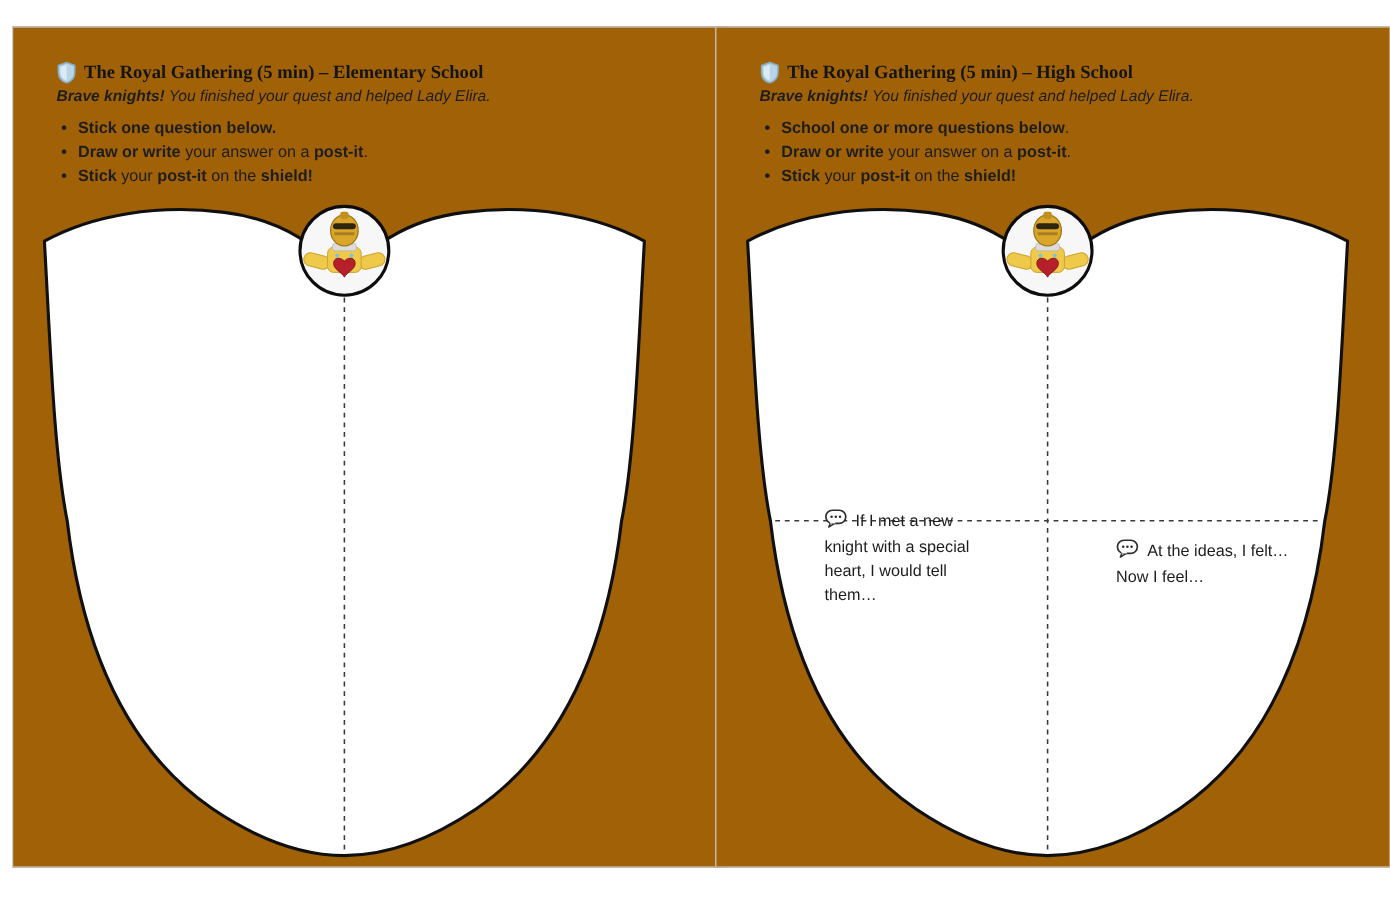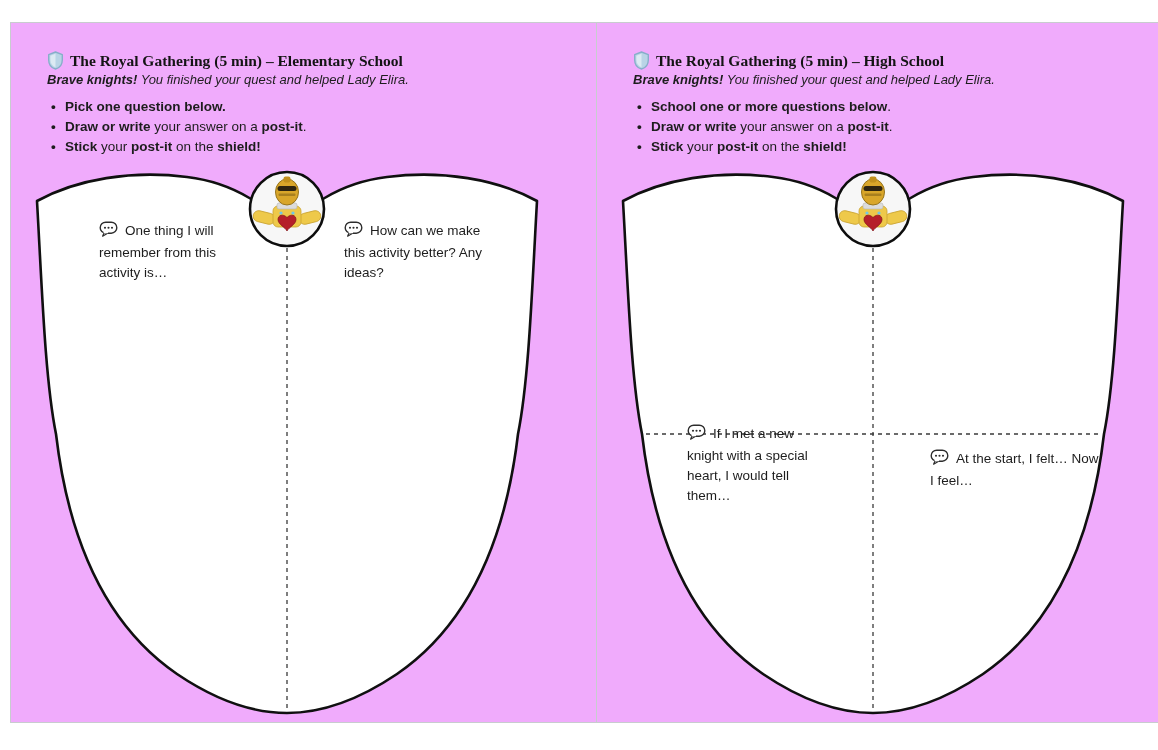--- a/index.html
+++ b/index.html
@@ -1,21 +1,21 @@
 <!DOCTYPE html>
 <html><head>
 <meta charset="utf-8">
 <style>
   * { margin:0; padding:0; box-sizing:border-box; }
   html,body { width:1158px; height:750px; background:#ffffff; overflow:hidden;
               font-family:"Liberation Sans", sans-serif; color:#1d1d1d; }
   .canvas { position:relative; width:1158px; height:750px; }
 
   .page { position:absolute; top:22px; width:596px; height:701px;
-          background:#f0abfc; border:1px solid #c8cccf; }
+          background:#a16207; border:1px solid #c8cccf; }
   .page-left  { left:10px; }
   .page-right { left:596px; }
 
   .title-row { position:absolute; left:36px; top:28px; display:flex; align-items:center; gap:6px;
                font-family:"Liberation Serif", serif; font-weight:bold; font-size:15.5px;
                color:#141414; white-space:nowrap; }
   .title-row svg { flex:0 0 auto; }
 
   .subtitle { position:absolute; left:36px; top:49px; font-size:13px; white-space:nowrap;font-style:italic; }
   .subtitle b { font-weight:bold; }
@@ -86,51 +86,41 @@
           <use href="#def-title-shield"></use>
         </svg>
       <span>The Royal Gathering (5 min) – Elementary School</span>
     </div>
     <div class="subtitle">
       <b>Brave knights!</b><span> You finished your quest and helped Lady Elira.</span>
     </div>
     <div class="bullets">
       <div class="bullet">
         <span class="dot">•</span>
-        <span><b>Pick one question below.</b></span>
+        <span><b>Stick one question below.</b></span>
       </div>
       <div class="bullet">
         <span class="dot">•</span>
         <span><b>Draw or write</b><span> your answer on a </span><b>post-it</b><span>.</span></span>
       </div>
       <div class="bullet">
         <span class="dot">•</span>
         <span><b>Stick</b><span> your </span><b>post-it</b><span> on the </span><b>shield!</b></span>
       </div>
     </div>
 
     <div class="shield-wrap">
       <svg width="510" height="546" viewBox="0 0 510 546">
         <use href="#def-shield-body"></use>
         <g transform="translate(255,40)">
             <use href="#def-knight-emblem"></use>
           </g>
       </svg>
     </div>
 
-    <div class="q q-p0-0">
-      <span class="sb-icon"><svg width="19" height="16" viewBox="0 0 19 16">
-            <use href="#def-speech"></use>
-          </svg></span><span>One thing I will remember from this activity is…</span>
-    </div>
-    <div class="q q-p0-1">
-      <span class="sb-icon"><svg width="19" height="16" viewBox="0 0 19 16">
-            <use href="#def-speech"></use>
-          </svg></span><span>How can we make this activity better? Any ideas?</span>
-    </div>
   </div>
 
   <div class="page page-right">
     <div class="title-row">
       <svg width="17" height="19" viewBox="0 0 20 22">
           <use href="#def-title-shield"></use>
         </svg>
       <span>The Royal Gathering (5 min) – High School</span>
     </div>
     <div class="subtitle">
@@ -162,17 +152,17 @@
     </div>
 
     <div class="q q-p1-2">
       <span class="sb-icon"><svg width="19" height="16" viewBox="0 0 19 16">
             <use href="#def-speech"></use>
           </svg></span><span>If I met a new knight with a special heart, I would tell them…</span>
     </div>
     <div class="q q-p1-3">
       <span class="sb-icon"><svg width="19" height="16" viewBox="0 0 19 16">
             <use href="#def-speech"></use>
-          </svg></span><span>At the start, I felt… Now I feel…</span>
+          </svg></span><span>At the ideas, I felt… Now I feel…</span>
     </div>
   </div>
 
 </div>
 
 </body></html>

